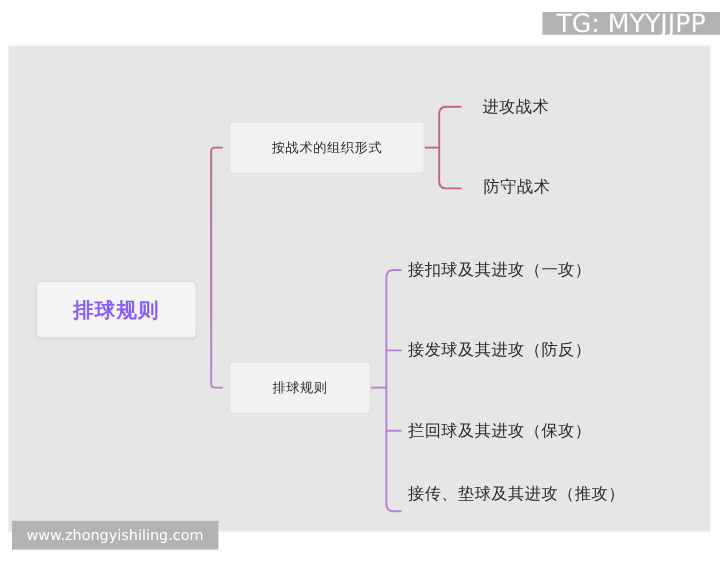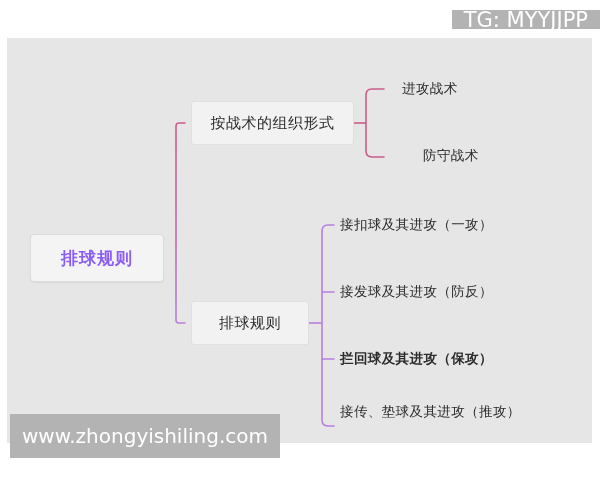--- a/index.html
+++ b/index.html
@@ -64,46 +64,46 @@
   }
 
   .node-branch {
     background: #f2f2f2;
     border: 1px solid #e0e0e0;
     border-radius: 3px;
     justify-content: center;
     height: 44px;
   }
   .node-branch .label {
-    font-size: 15px;
+    font-size: 11px;
     color: #2b2b2b;
     letter-spacing: 0.5px;
   }
 
   #branch-0 { left: 191px; top: 101px; width: 163px; }
   #branch-1 { left: 191px; top: 301px; width: 118px; }
 
   .node-leaf {
     background: transparent;
     border: none;
     height: 26px;
     justify-content: flex-start;
   }
   .node-leaf .label {
     font-size: 13.5px;
     color: #2b2b2b;
     letter-spacing: 0.4px;
   }
 
   #leaf-a-0 { left: 390px; top: 76px; margin-left: 12px;  }
-  #leaf-a-1 { left: 402px; top: 143px; padding-left: 21px; }
+  #leaf-a-1 { left: 382px; top: 143px; padding-left: 21px; }
 
   #leaf-b-0 { left: 340px; top: 212px; }
   #leaf-b-1 { left: 340px; top: 279px; }
-  #leaf-b-2 { left: 340px; top: 346px; font-weight: bold; }
+  #leaf-b-2 { left: 340px; top: 346px; }
   #leaf-b-3 { left: 340px; top: 399px; }
 
   
   .watermark {
     position: absolute;
     background: #b3b3b3;
     color: #ffffff;
     display: flex;
     align-items: center;
     white-space: nowrap;
@@ -111,23 +111,23 @@
   #watermark-top {
     right: 0px;
     top: 10px;
     height: 19px;
     padding: 0 12px;
     font-size: 21px;
   }
   #watermark-bottom {
     left: 10px;
     bottom: 22px;
-    height: 44px;
+    height: 24px;
     padding: 0 12px;
-    font-size: 20px;
+    font-size: 12px;
   }
 </style>
 </head>
 <body>
 
 <div id="canvas"></div>
 
 <svg id="wires" viewBox="0 0 600 480">
   <defs>
     <linearGradient id="trunkGrad" x1="0" y1="0" x2="0" y2="1">

